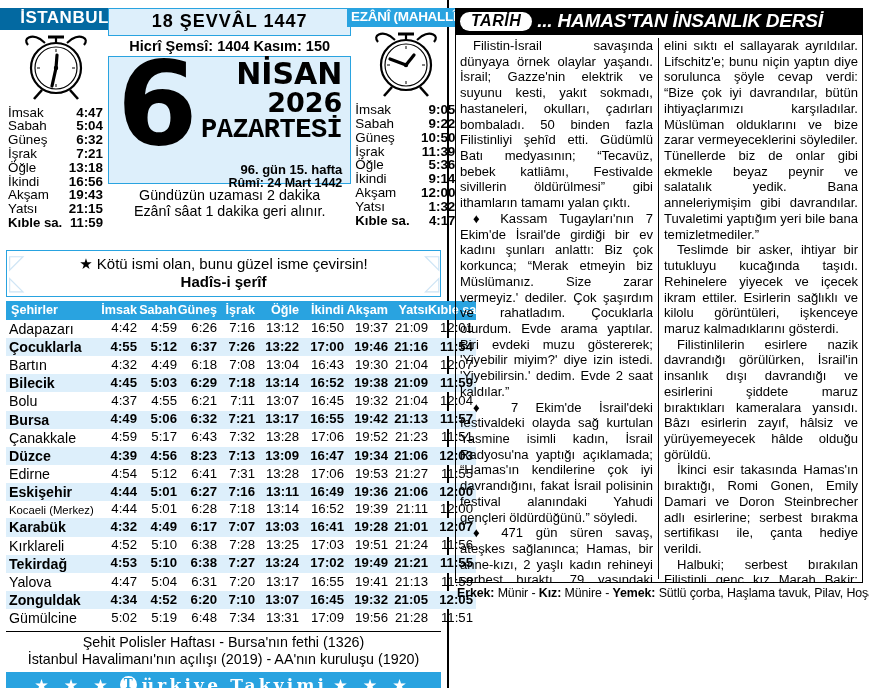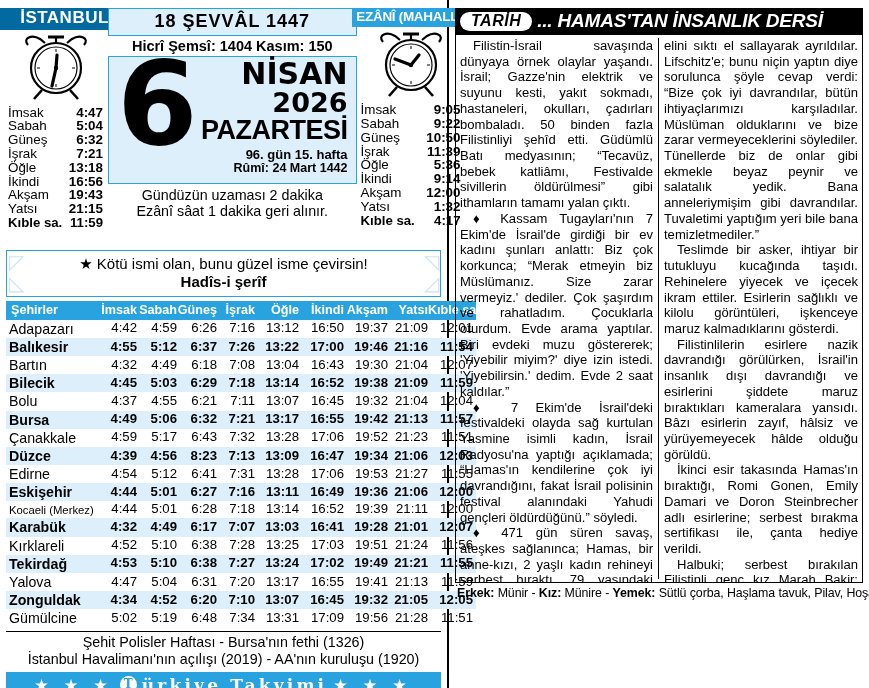--- a/index.html
+++ b/index.html
@@ -150,26 +150,26 @@
     font-size: 27px;
     font-weight: bold;
     line-height: 1.05;
     font-family: "DejaVu Sans", sans-serif;
   }
   .weekday-name {
     font-size: 27px;
     font-weight: bold;
     line-height: 1.02;
     letter-spacing: -0.5px;
-    font-family: Liberation Sans, sans-serif;
+    font-family: Liberation Mono, monospace;
   }
   .day-week {
     font-size: 13px;
     font-weight: bold;
-    margin-top: 3px;
+    margin-top: 18px;
     line-height: 1.1;
   }
   .rumi {
     font-size: 12.5px;
     font-weight: bold;
     line-height: 1.1;
   }
   .note-lines {
     text-align: center;
     font-size: 14.3px;
@@ -558,21 +558,21 @@
               <td>4:59</td>
               <td>6:26</td>
               <td>7:16</td>
               <td>13:12</td>
               <td>16:50</td>
               <td>19:37</td>
               <td>21:09</td>
               <td>12:01</td>
             </tr>
             <tr class="alt">
-              <td class="city">Balıkesir</td>
+              <td class="city">Çocuklarla</td>
               <td>4:55</td>
               <td>5:12</td>
               <td>6:37</td>
               <td>7:26</td>
               <td>13:22</td>
               <td>17:00</td>
               <td>19:46</td>
               <td>21:16</td>
               <td>11:54</td>
             </tr>

